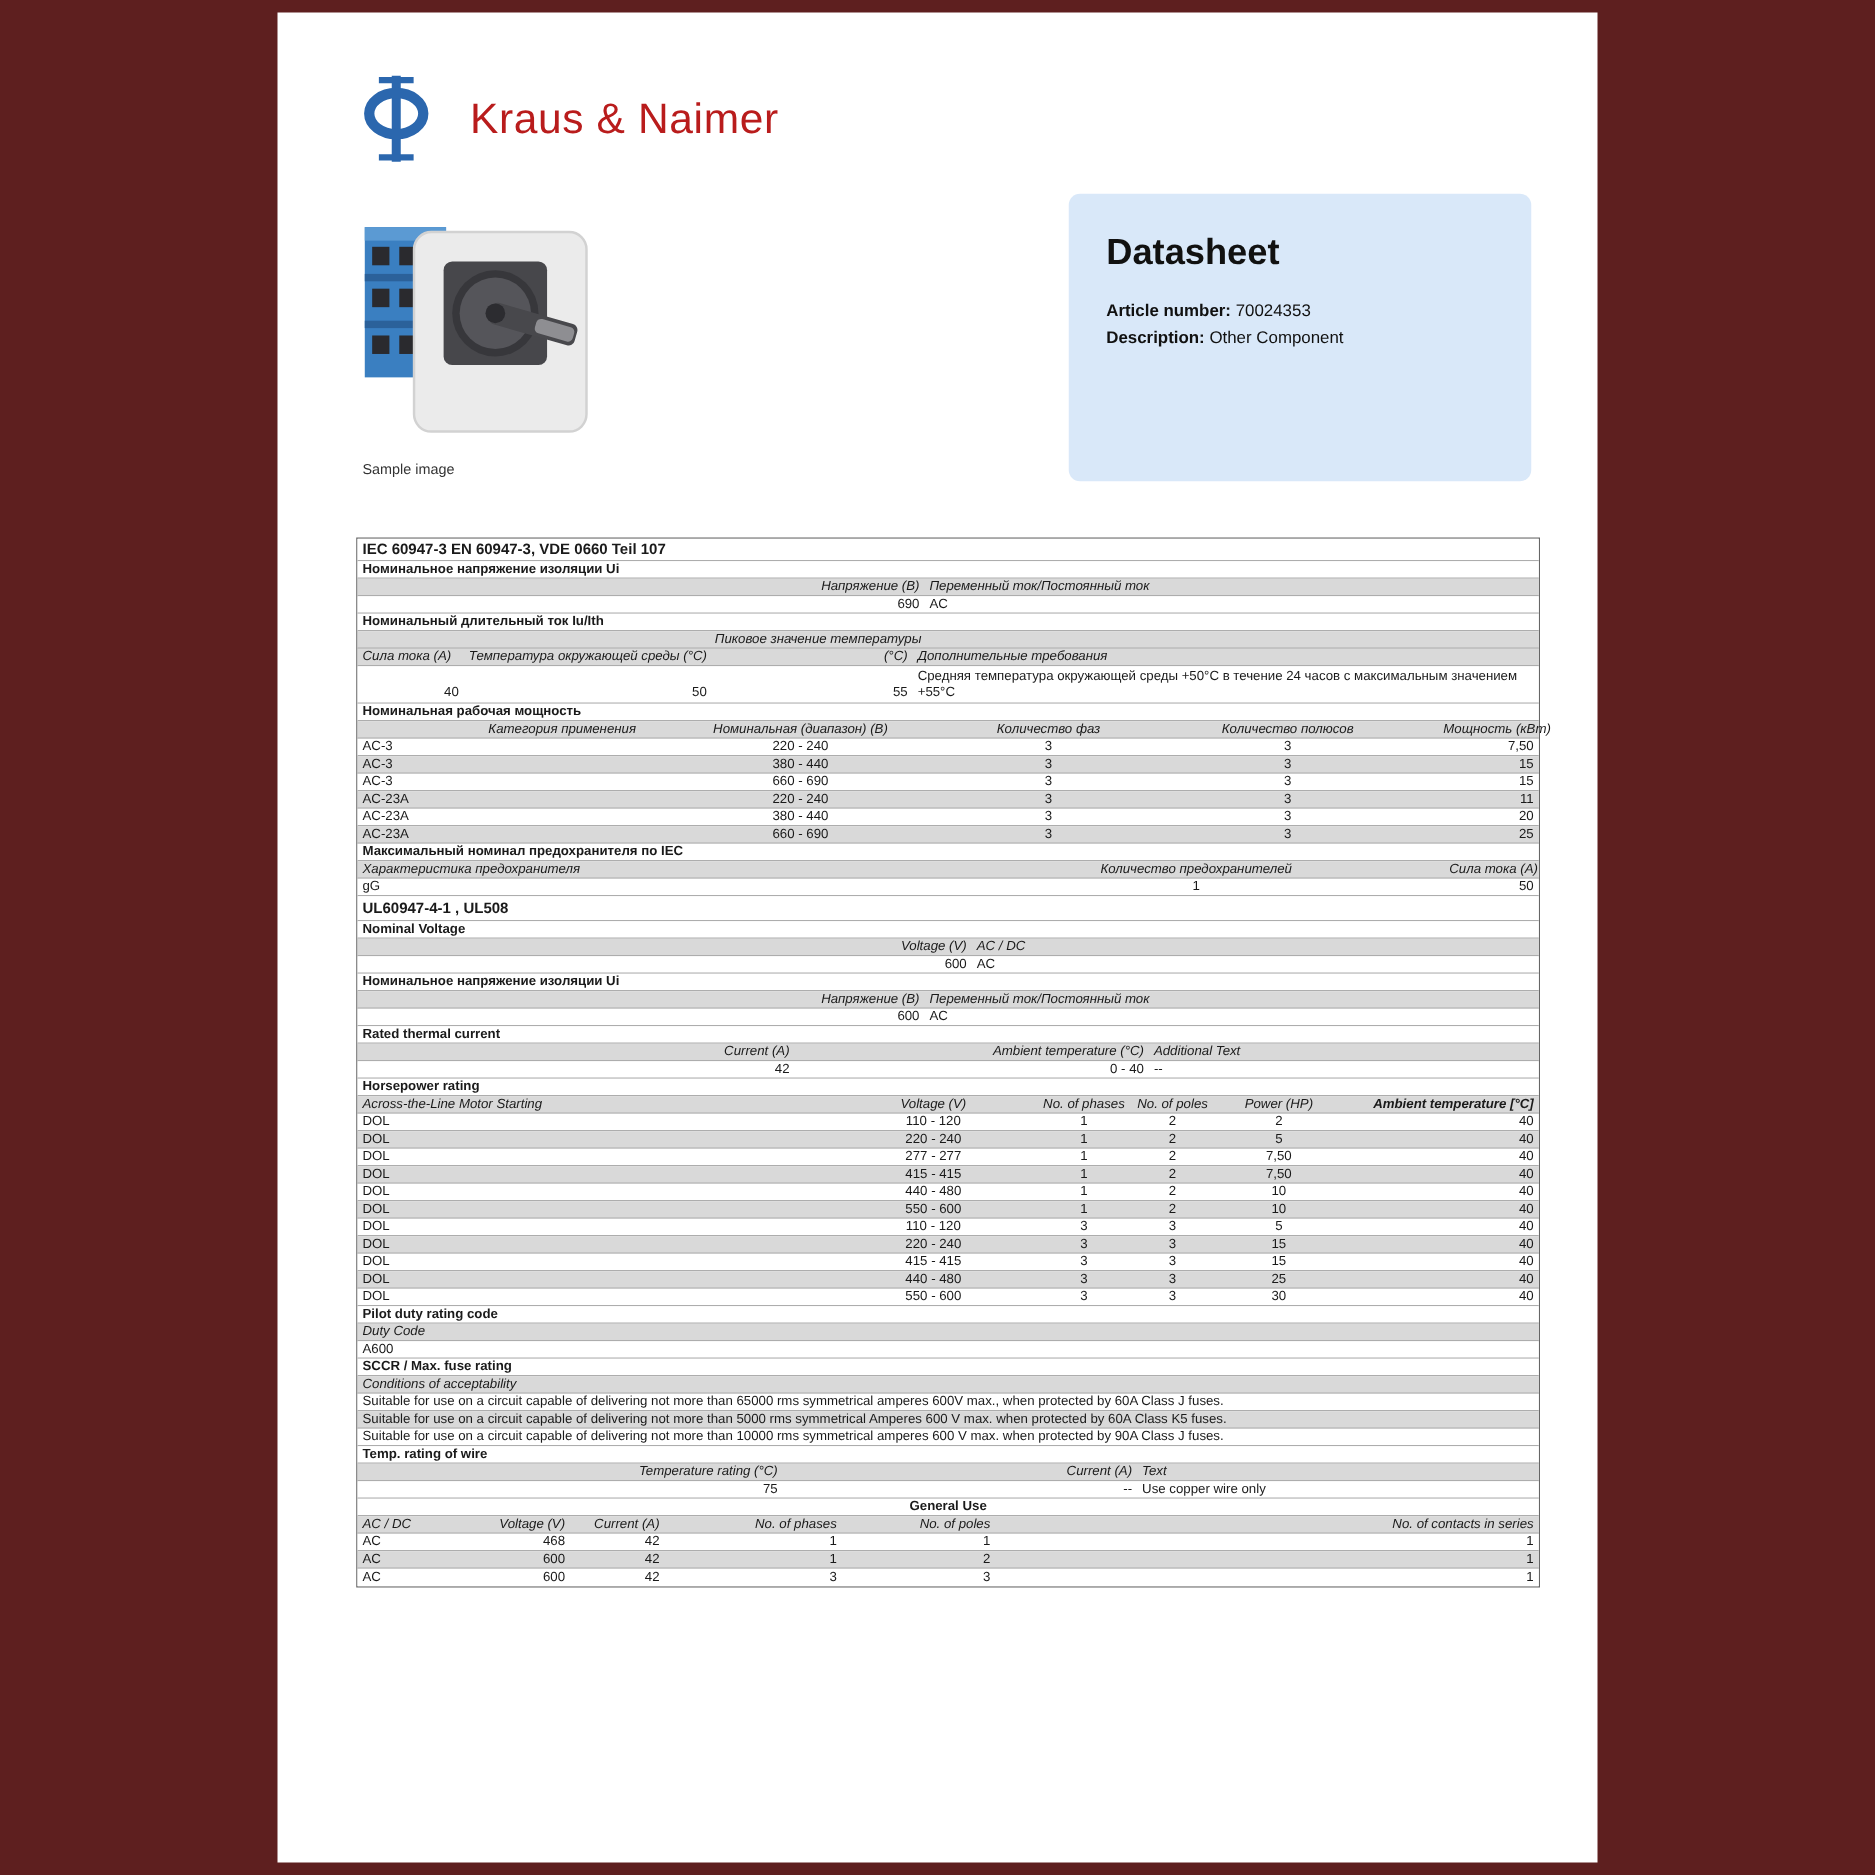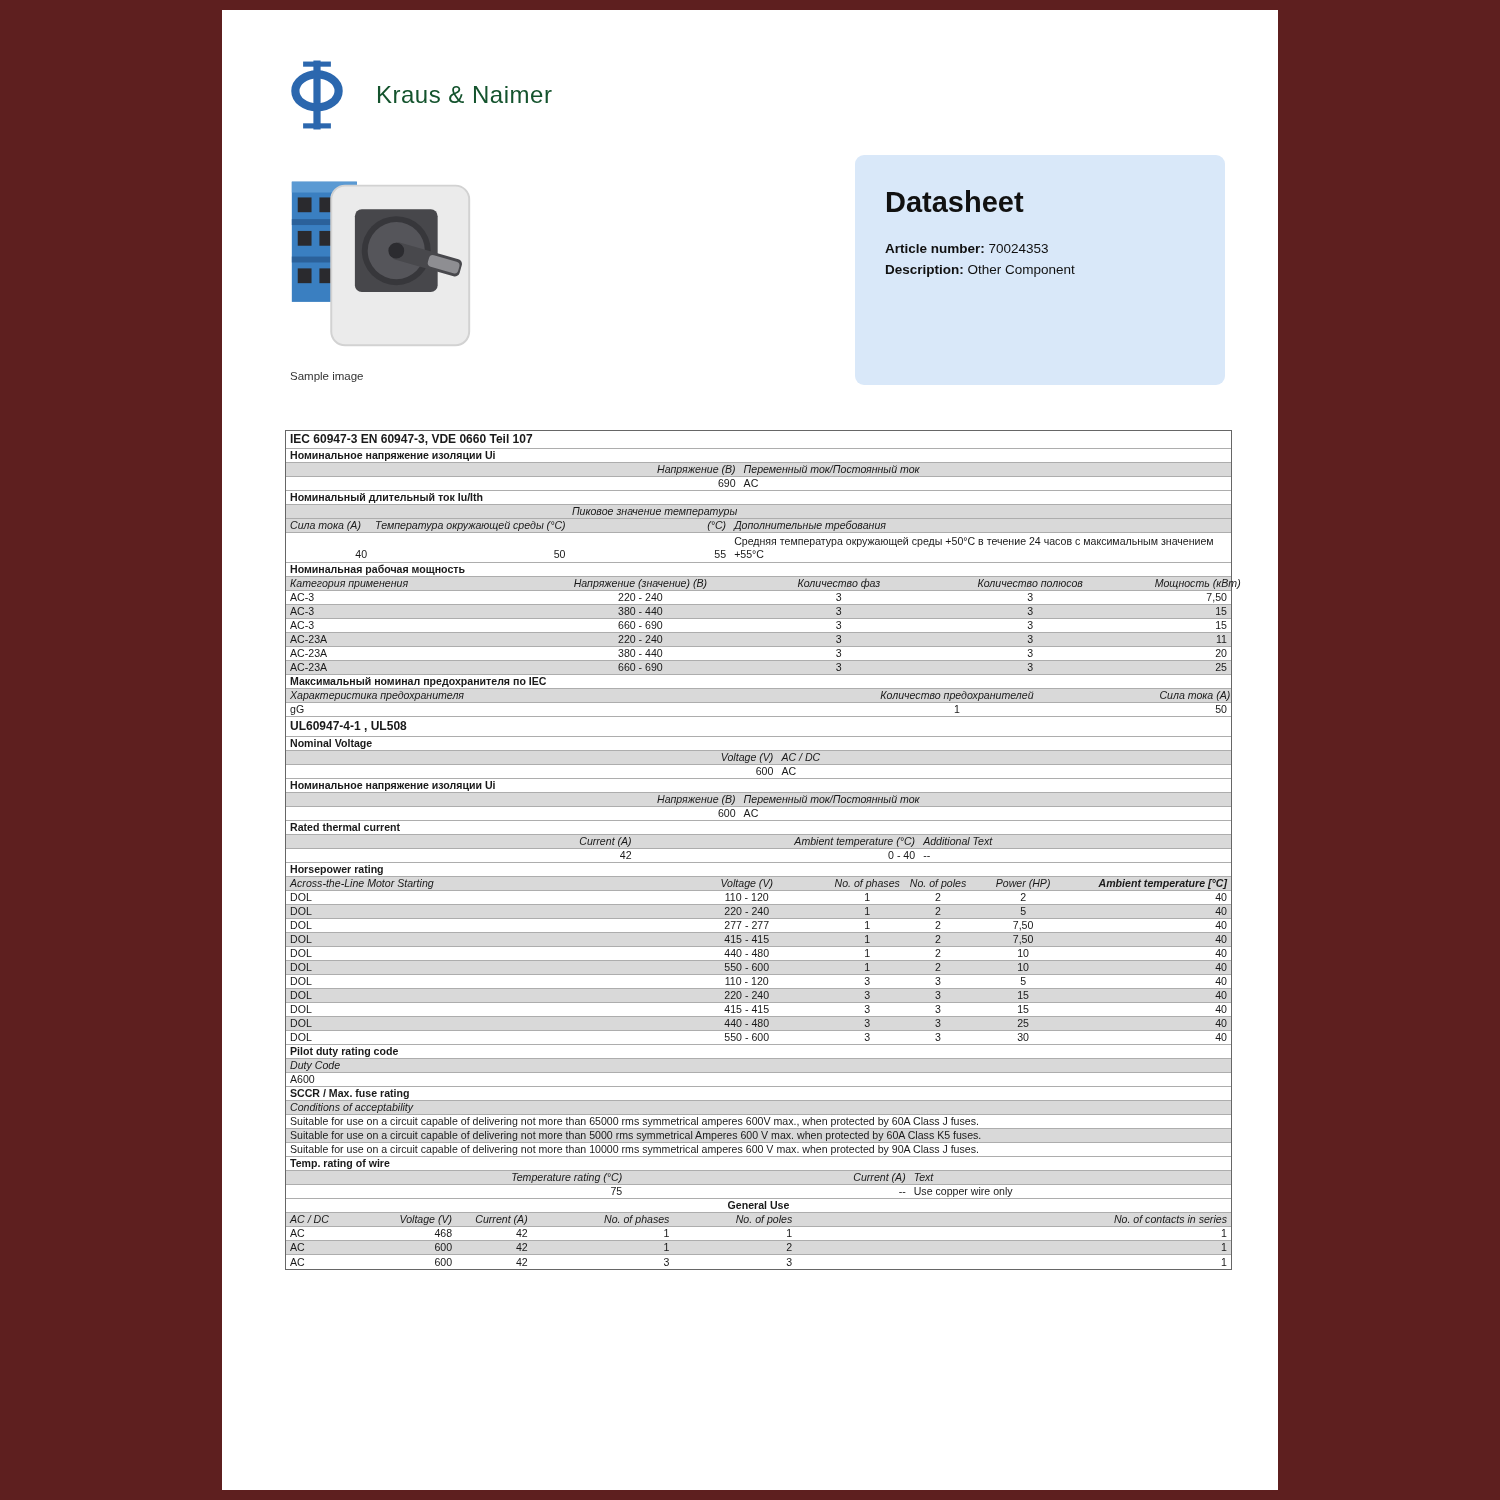--- a/index.html
+++ b/index.html
@@ -4,21 +4,21 @@
 <style>
   * { margin:0; padding:0; box-sizing:border-box; }
   html,body { width:1500px; height:1500px; overflow:hidden; }
   body { background:#5e1f1f; font-family:"Liberation Sans", sans-serif; position:relative; color:#1a1a1a; }
 
   .page { position:absolute; left:222px; top:10px; width:1056px; height:1480px; background:#ffffff; }
 
   
   .brand { position:absolute; left:62px; top:50px; display:flex; align-items:center; }
   .logo { width:66px; height:70px; }
-  .brand-text { font-size:24px; color:#14532d; margin-left:26px; letter-spacing:0.5px; }
+  .brand-text { font-size:34px; color:#b91c1c; margin-left:26px; letter-spacing:0.5px; }
 
   
   .product { position:absolute; left:58px; top:150px; width:202px; height:202px; }
   .caption { position:absolute; left:68px; top:360px; font-size:11.5px; color:#333;text-align:center; }
 
   
   .ds-box { position:absolute; left:633px; top:145px; width:370px; height:230px; background:#d9e8f9; border-radius:9px; padding:31px 30px; }
   .ds-title { font-size:29px; font-weight:bold; color:#111; margin-bottom:20px; }
   .ds-row { font-size:13.5px; line-height:1.55; color:#111; }
   .ds-row .b { font-weight:bold; }
@@ -127,22 +127,22 @@
       <div class="trow" style="min-height: 30px; align-items: flex-end; padding-bottom: 1px;">
         <div class="tcell a-r" style="width: 9%;">40</div>
         <div class="tcell a-r" style="width: 21%;">50</div>
         <div class="tcell a-r" style="width: 17%;">55</div>
         <div class="tcell a-l" style="width: 53%; white-space: normal;">Средняя температура окружающей среды +50°С в течение 24 часов с максимальным значением +55°С</div>
       </div>
       <div class="trow">
         <div class="tcell a-l" style="width: 100%; font-weight: bold;">Номинальная рабочая мощность</div>
       </div>
       <div class="trow gray">
-        <div class="tcell a-l" style="width: 24%; font-style: italic;">Категория применения</div>
-        <div class="tcell a-c" style="width: 27%; font-style: italic;">Напряжение (значение) (В)</div>
+        <div class="tcell a-l" style="width: 24%; font-style: italic; text-align: right;">Категория применения</div>
+        <div class="tcell a-c" style="width: 27%; font-style: italic;">Номинальная (диапазон) (В)</div>
         <div class="tcell a-c" style="width: 15%; font-style: italic;">Количество фаз</div>
         <div class="tcell a-c" style="width: 25.5%; font-style: italic;">Количество полюсов</div>
         <div class="tcell a-r" style="width: 8.5%; font-style: italic;">Мощность (кВт)</div>
       </div>
       <div class="trow">
         <div class="tcell a-l" style="width: 24%;">AC-3</div>
         <div class="tcell a-c" style="width: 27%;">220 - 240</div>
         <div class="tcell a-c" style="width: 15%;">3</div>
         <div class="tcell a-c" style="width: 25.5%;">3</div>
         <div class="tcell a-r" style="width: 8.5%;">7,50</div>

